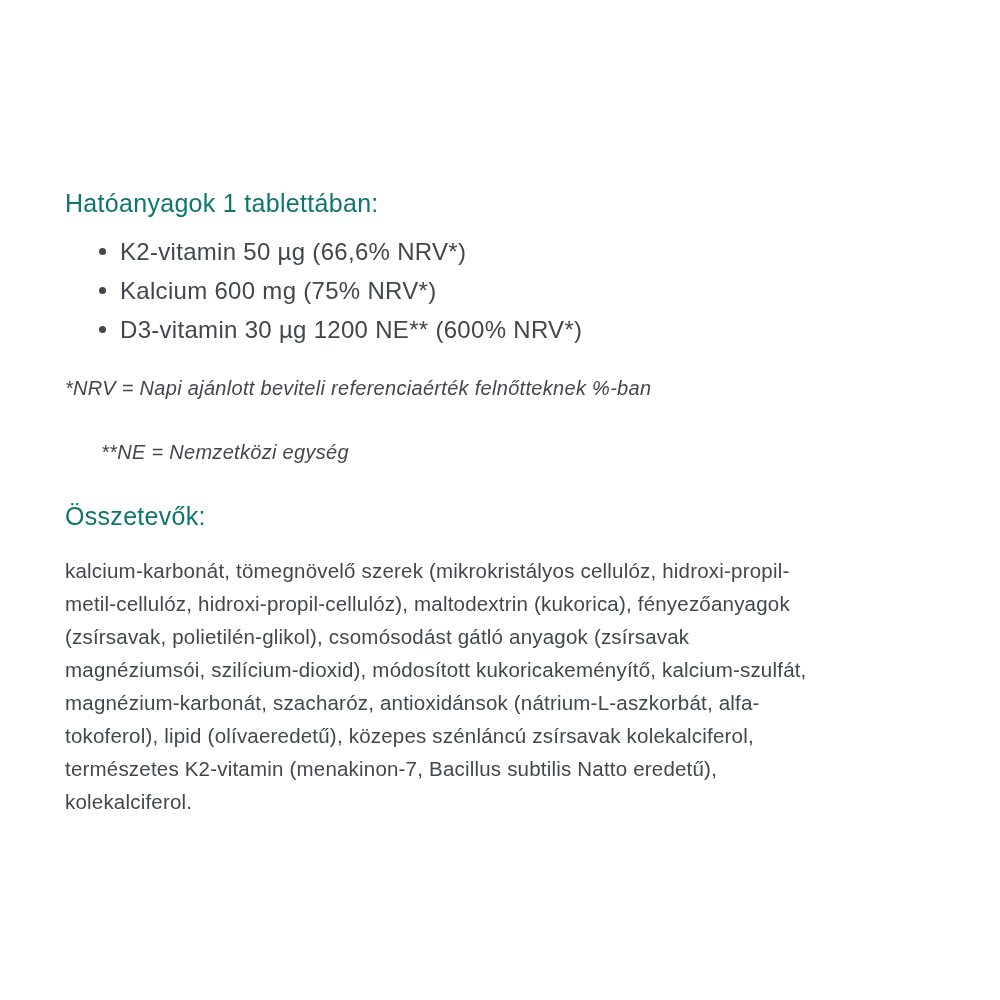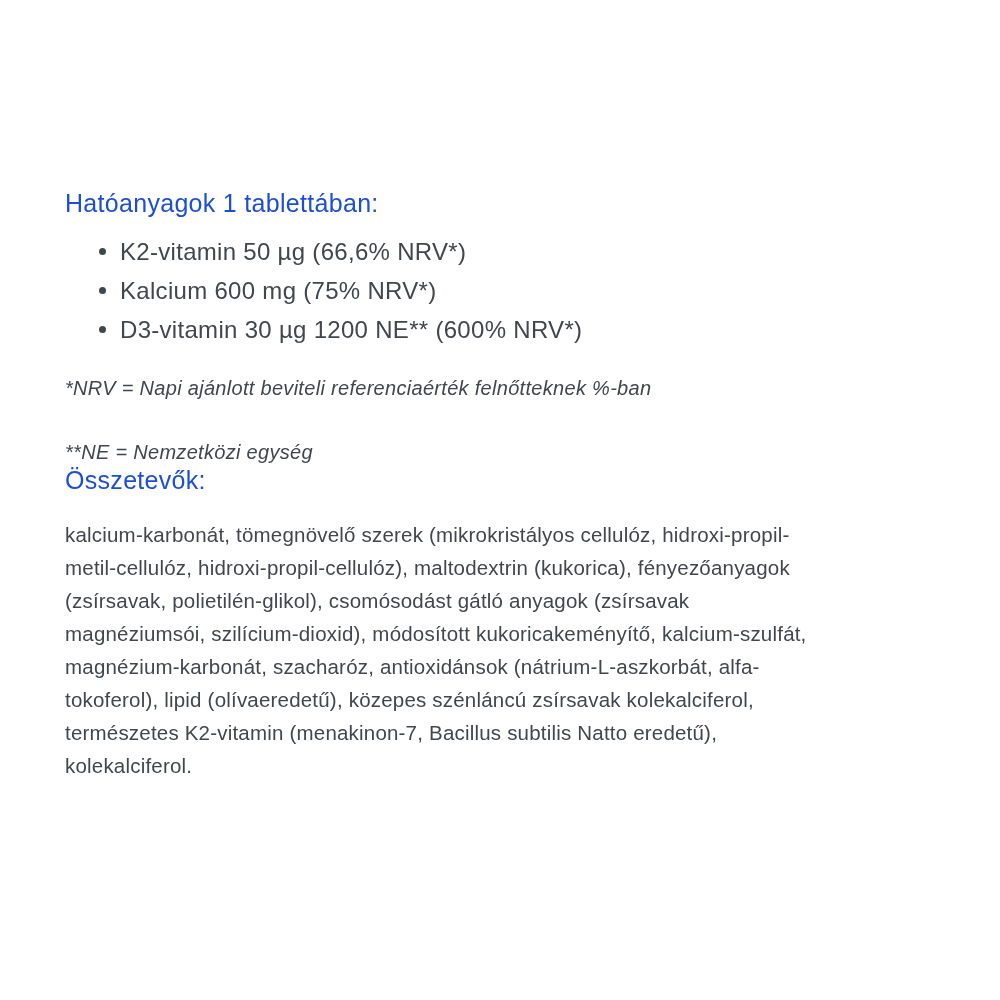--- a/index.html
+++ b/index.html
@@ -19,21 +19,21 @@
   .content {
     position: absolute;
     top: 188px;
     left: 65px;
     width: 868px;
     color: #42474d;
   }
   .section-heading {
     font-size: 25px;
     font-weight: 400;
-    color: #1d4ed8;
+    color: #0f766e;
     letter-spacing: 0.3px;
     margin: 0;
     line-height: 30px;
   }
   ul.ingredient-list {
     margin: 14px 0 0 0;
     padding: 0 0 0 55px;
     list-style: none;
   }
   ul.ingredient-list li {
@@ -53,22 +53,22 @@
     display: inline-block;
   }
   .footnote {
     font-size: 20px;
     line-height: 26px;
     letter-spacing: 0.3px;
     margin: 0;
     font-style: italic;
   }
   .footnote.nrv { margin-top: 26px; }
-  .footnote.ne  { margin-top: 38px; }
-  .section-heading.ingredients { }
+  .footnote.ne  { margin-top: 38px; margin-left: 36px; }
+  .section-heading.ingredients { margin-top: 36px; }
   .ingredients-paragraph {
     margin-top: 23px;
     font-size: 20.5px;
     line-height: 33px;
     letter-spacing: 0.2px;
   }
   .ingredients-paragraph .line {
     white-space: nowrap;
   }
 </style>

